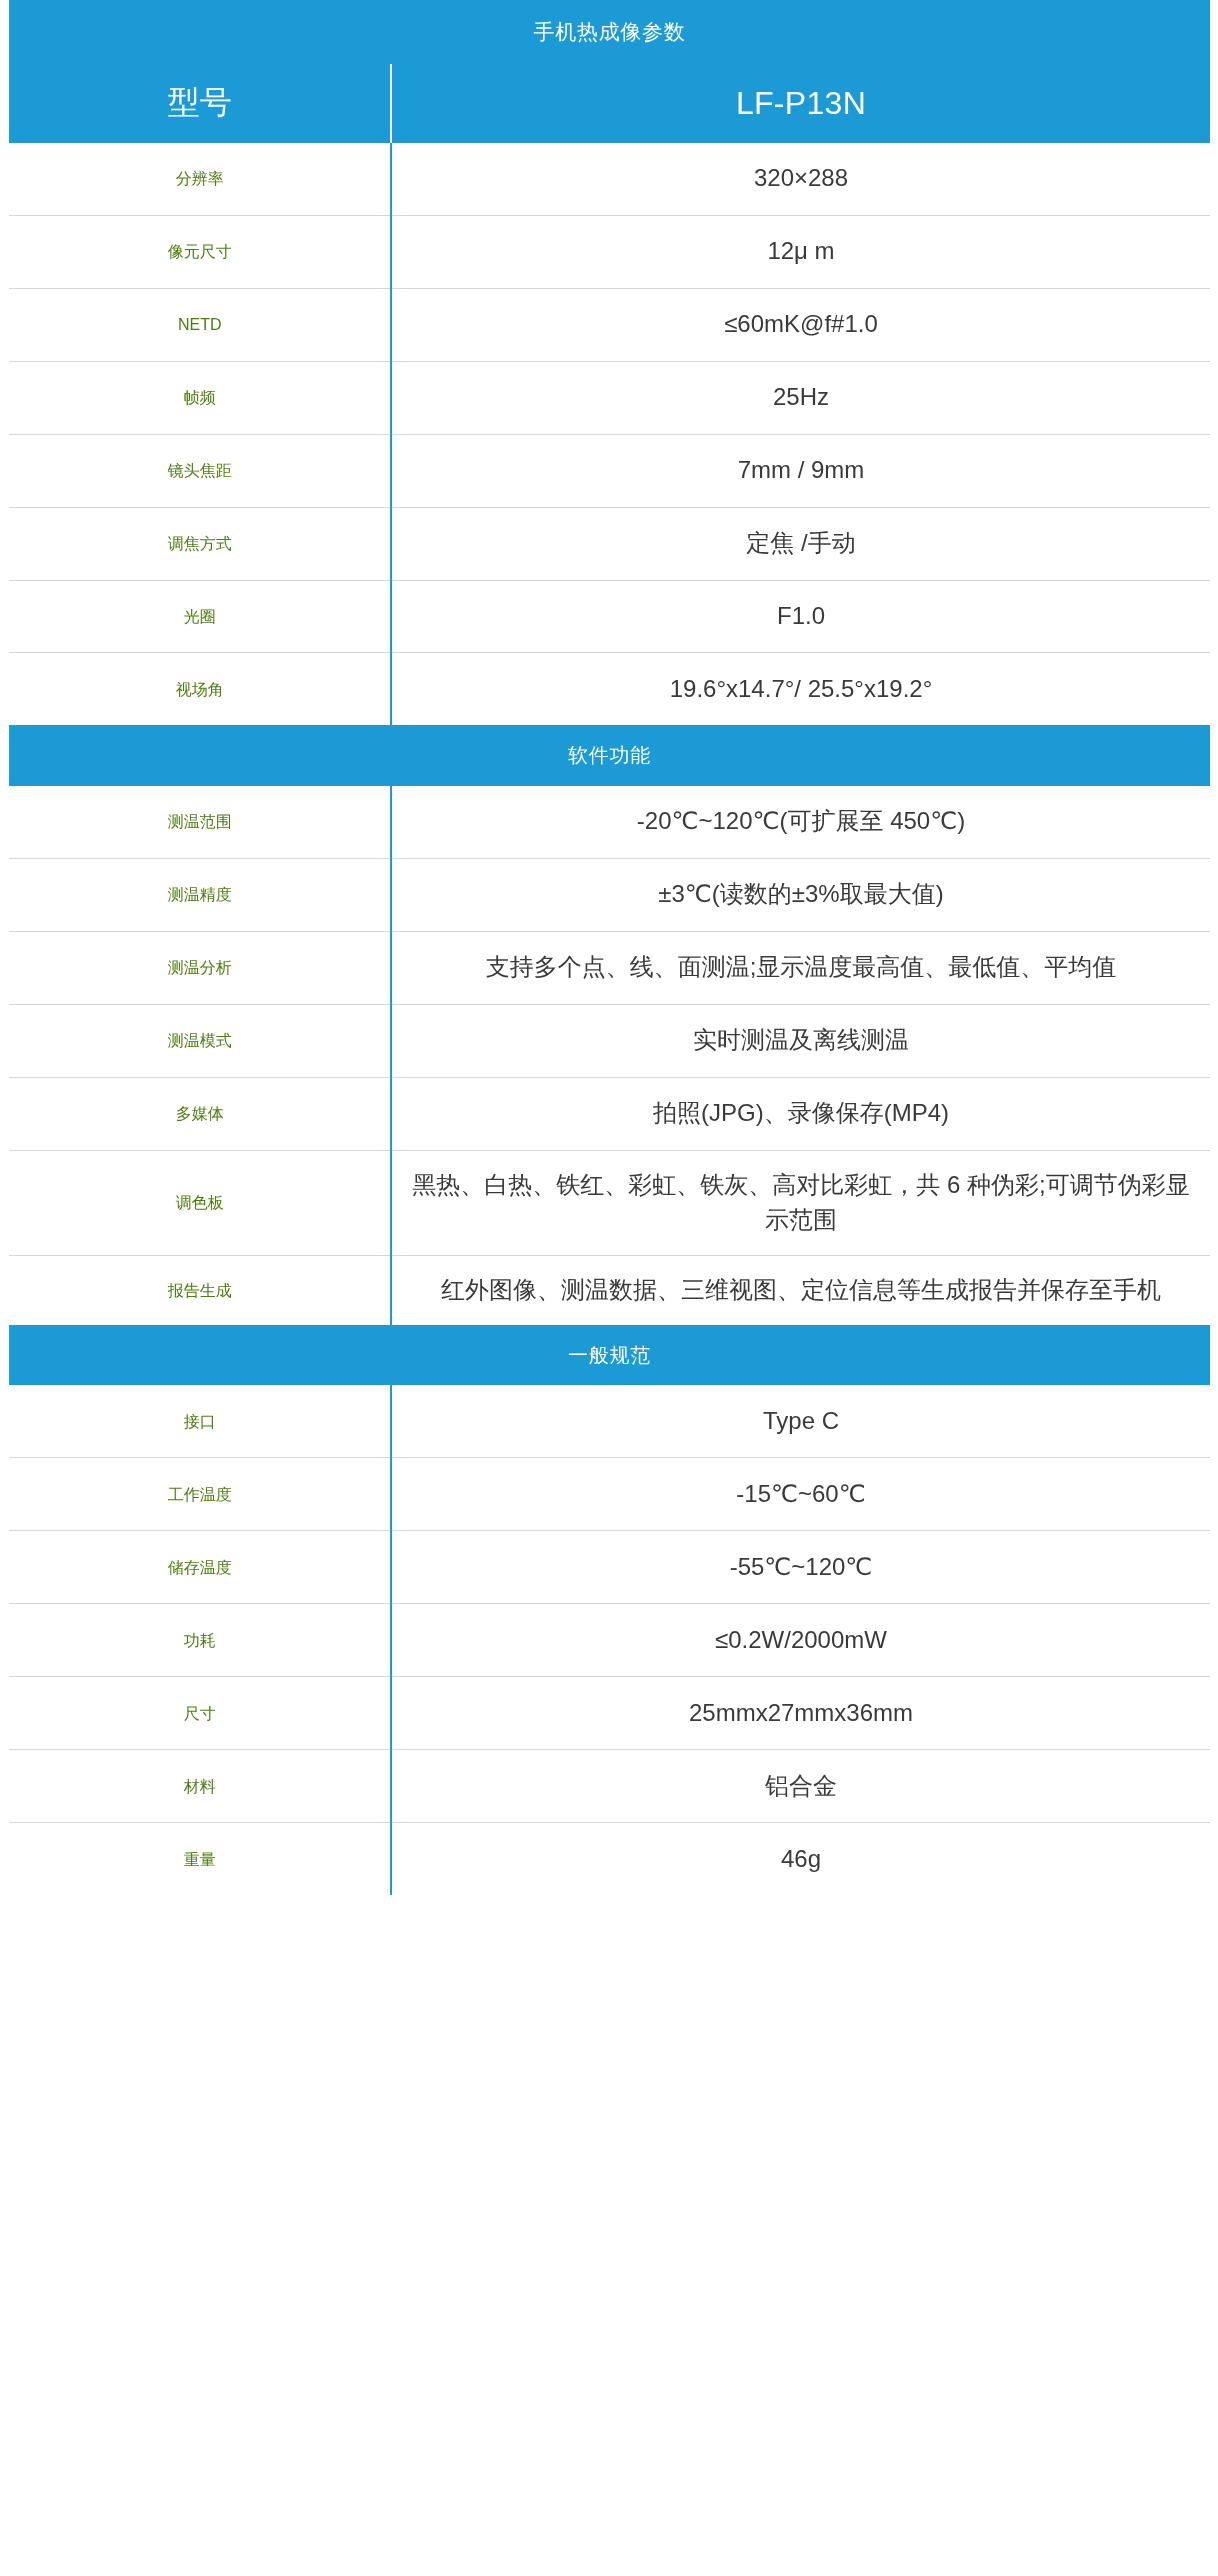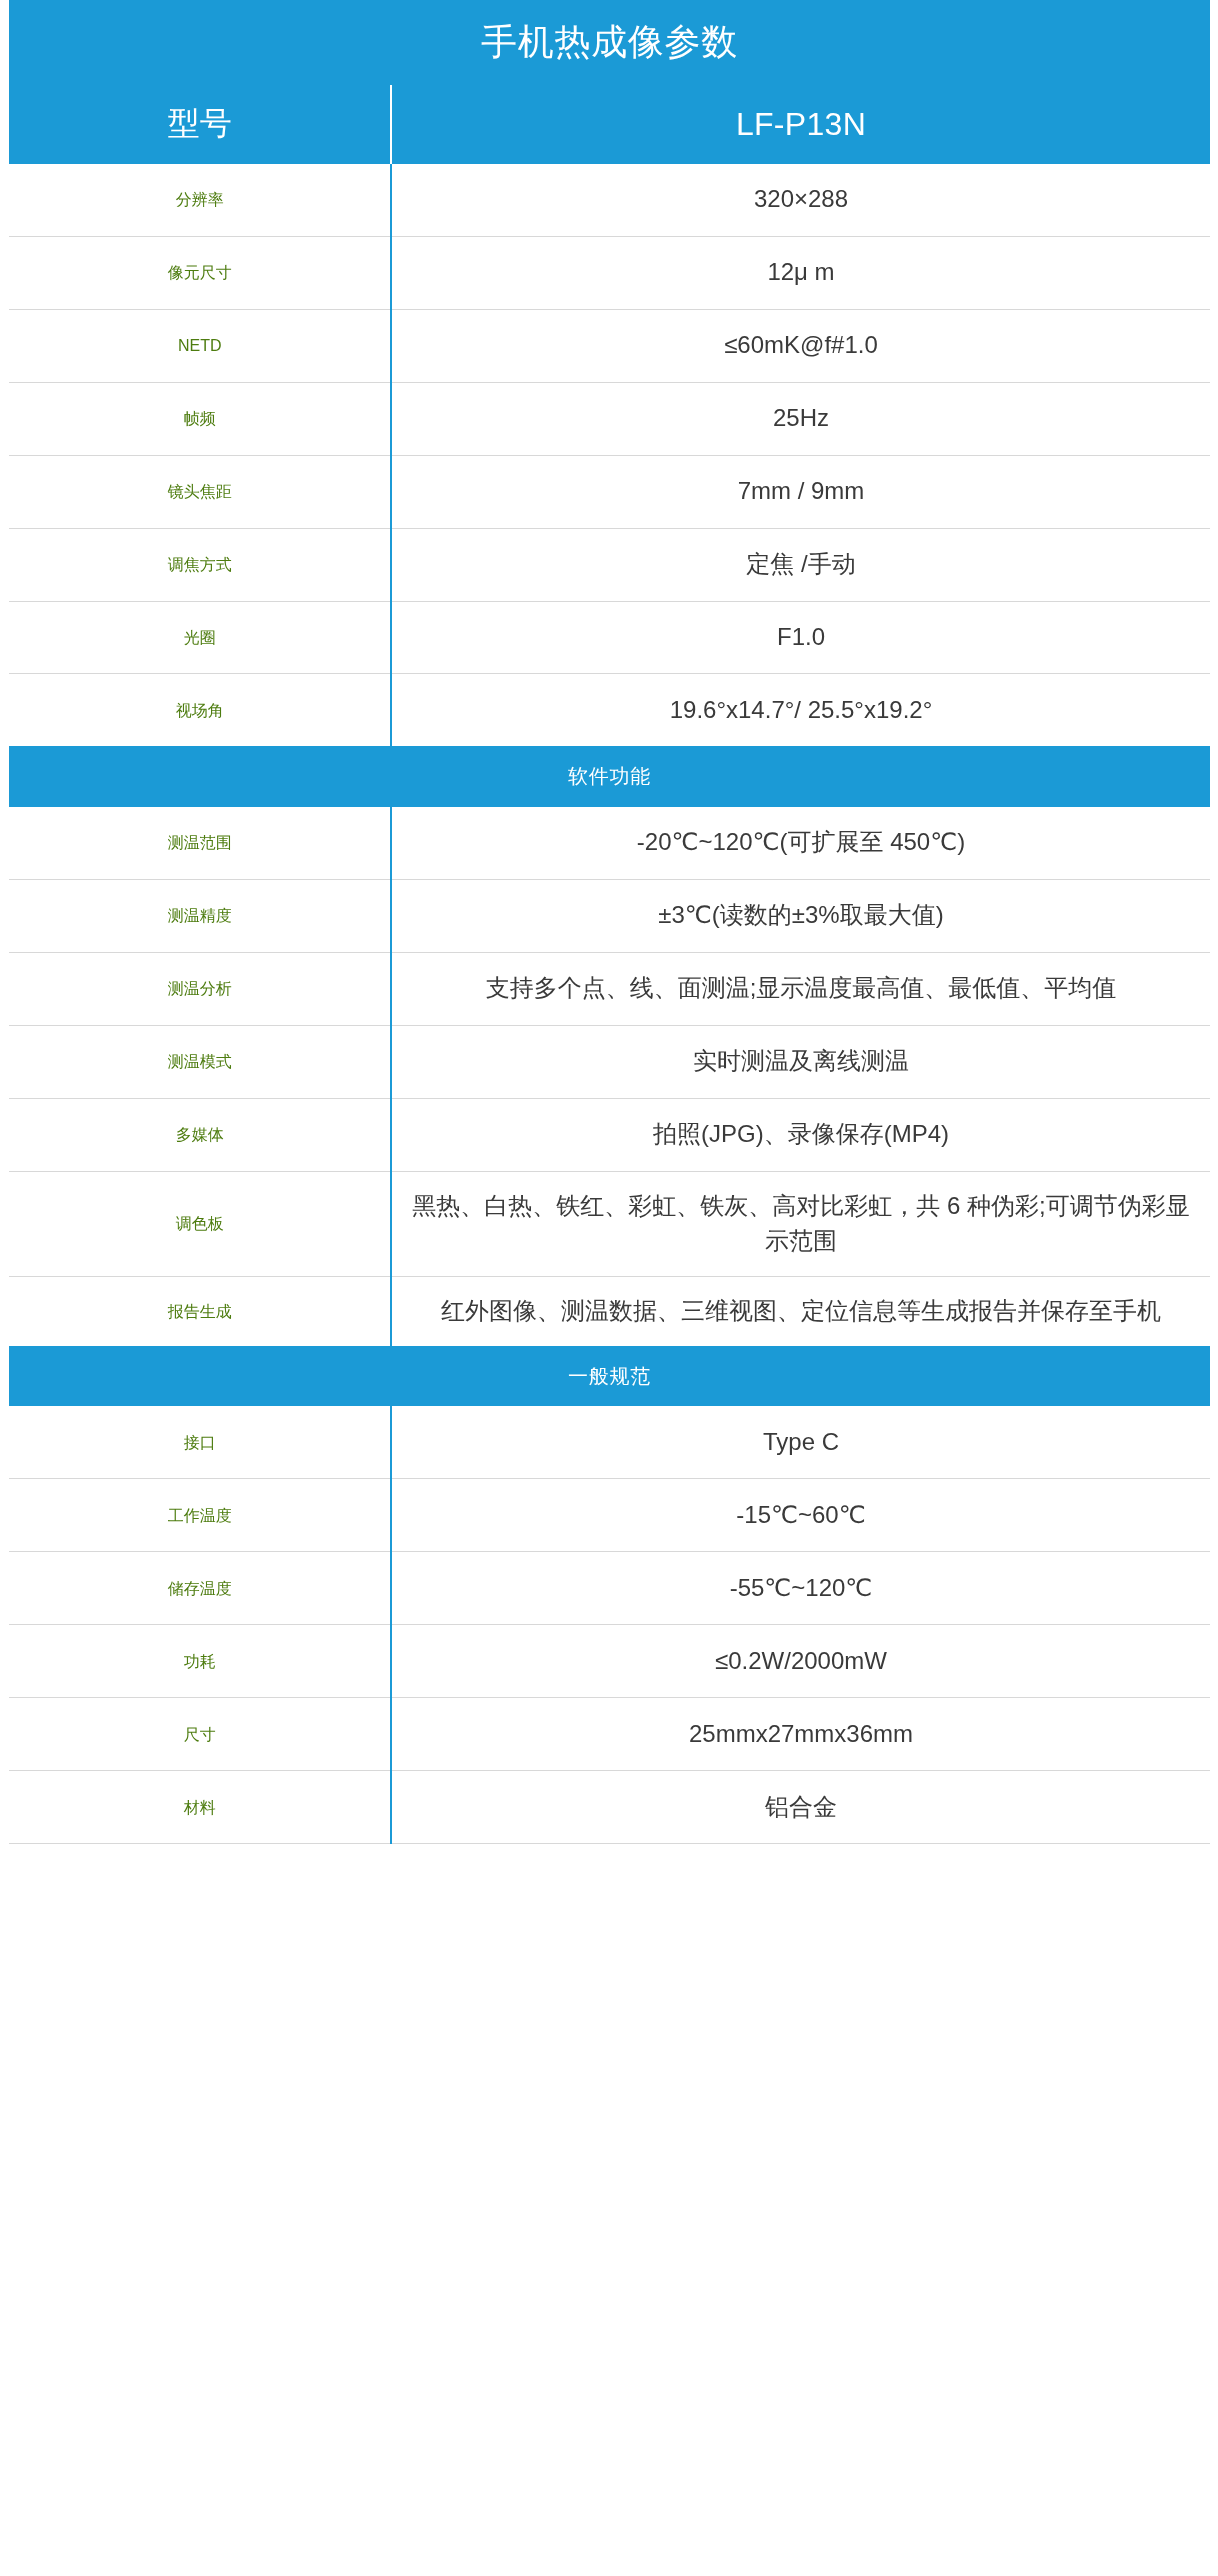--- a/index.html
+++ b/index.html
@@ -29,21 +29,21 @@
   .band td {
     background: #1b9ad6;
     color: #ffffff;
     text-align: center;
     font-size: 20px;
     letter-spacing: 0.7px;
     padding: 16.6px 6.6px;
     border: none;
   }
   .band.title td {
-    font-size: 36px;
+    font-size: 21px;
     padding: 18px 6.6px;
   }
   .modelrow td {
     background: #1b9ad6;
     color: #ffffff;
     text-align: center;
     font-size: 32px;
     padding: 17.3px 6.6px;
   }
   .modelrow td.label {
@@ -181,17 +181,21 @@
         <td class="value">≤0.2W/2000mW</td>
       </tr>
       <tr class="data">
         <td class="label">尺寸</td>
         <td class="value">25mmx27mmx36mm</td>
       </tr>
       <tr class="data">
         <td class="label">材料</td>
         <td class="value">铝合金</td>
       </tr>
+      <tr class="data last">
+        <td class="label">重量</td>
+        <td class="value">46g</td>
+      </tr>
 
     </tbody>
   </table>
 </div>
 
 
 </body></html>

